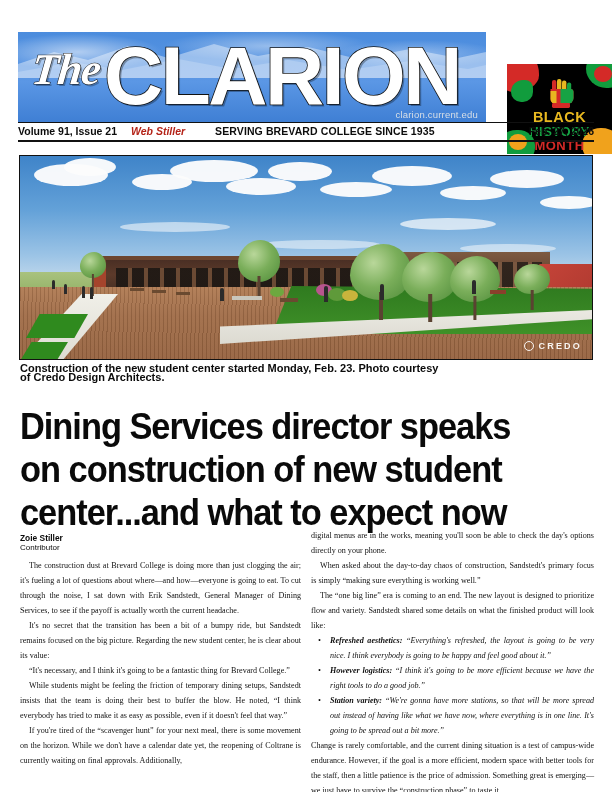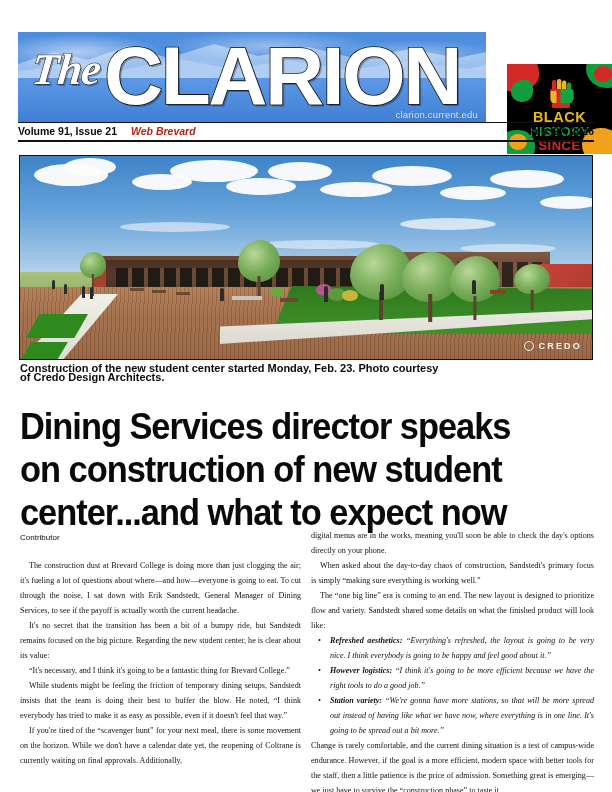--- a/index.html
+++ b/index.html
@@ -411,30 +411,31 @@
         <rect x="24" y="5.5" width="4.2" height="8.5" rx="2" fill="#16a344"></rect>
         <path d="M7.5,12 h20 a3,3 0 0 1 3,3 v6 a6,6 0 0 1 -6,6 h-12 a5,5 0 0 1 -5,-5 z" fill="#d42a27"></path>
         <path d="M17.5,12 h10 a3,3 0 0 1 3,3 v6 a6,6 0 0 1 -6,6 h-7 z" fill="#16a344"></path>
         <path d="M7.5,14 h6 v13 h-1 a5,5 0 0 1 -5,-5 z" fill="#e8b820"></path>
         <rect x="9" y="26" width="18" height="5" rx="1.4" fill="#d42a27"></rect>
       </svg>
 
       <div class="bhm-text">
         <div class="bhm-l1">BLACK</div>
         <div class="bhm-l2">HISTORY</div>
-        <div class="bhm-l3">SINCE</div>
+        <div class="bhm-l3">MONTH</div>
         <div class="bhm-l4">FEBRUARY</div>
       </div>
     </div>
   </div>
 
   <div class="rule-top"></div>
   <div class="folio">
     <span class="vol">Volume 91, Issue 21</span>
-    <span class="web">Web Brevard</span>
+    <span class="web">Web Stiller</span>
+    <span class="serving">SERVING BREVARD COLLEGE SINCE 1935</span>
     <span class="date">Feb. 27, 2026</span>
   </div>
   <div class="rule-bot"></div>
 
   <div class="photo-wrap">
     <div class="ph ph-sky"></div>
 
     <div class="cloud" style="left:14px;  top:8px;  width:74px; height:22px;"></div>
     <div class="cloud" style="left:44px;  top:2px;  width:52px; height:18px;"></div>
     <div class="cloud" style="left:112px; top:18px; width:60px; height:16px;"></div>
@@ -521,20 +522,21 @@
       <span class="credo-ring"></span>
       <span>CREDO</span>
     </div>
   </div>
 
   <div class="caption">Construction of the new student center started Monday, Feb. 23. Photo courtesy of Credo Design Architects.</div>
 
   <h1 class="headline">Dining Services director speaks on construction of new student center...and what to expect now</h1>
 
   <div class="byline">
+    <div class="name">Zoie Stiller</div>
     <div class="role">Contributor</div>
   </div>
 
   <div class="col col-left">
     <p>The construction dust at Brevard College is doing more than just clogging the air; it's fueling a lot of questions about where—and how—everyone is going to eat. To cut through the noise, I sat down with Erik Sandstedt, General Manager of Dining Services, to see if the payoff is actually worth the current headache.</p>
     <p>It's no secret that the transition has been a bit of a bumpy ride, but Sandstedt remains focused on the big picture. Regarding the new student center, he is clear about its value:</p>
     <p>“It's necessary, and I think it's going to be a fantastic thing for Brevard College.”</p>
     <p>While students might be feeling the friction of temporary dining setups, Sandstedt insists that the team is doing their best to buffer the blow. He noted, “I think everybody has tried to make it as easy as possible, even if it doesn't feel that way.”</p>
     <p>If you're tired of the “scavenger hunt” for your next meal, there is some movement on the horizon. While we don't have a calendar date yet, the reopening of Coltrane is currently waiting on final approvals. Additionally,</p>
   </div>

